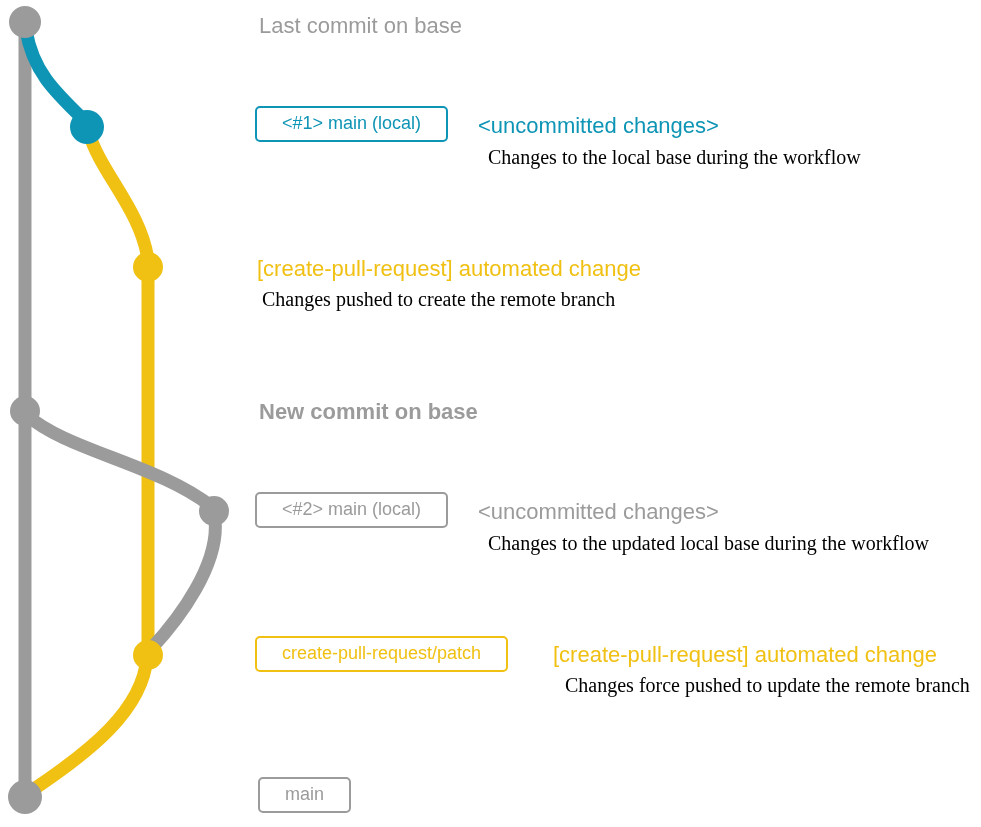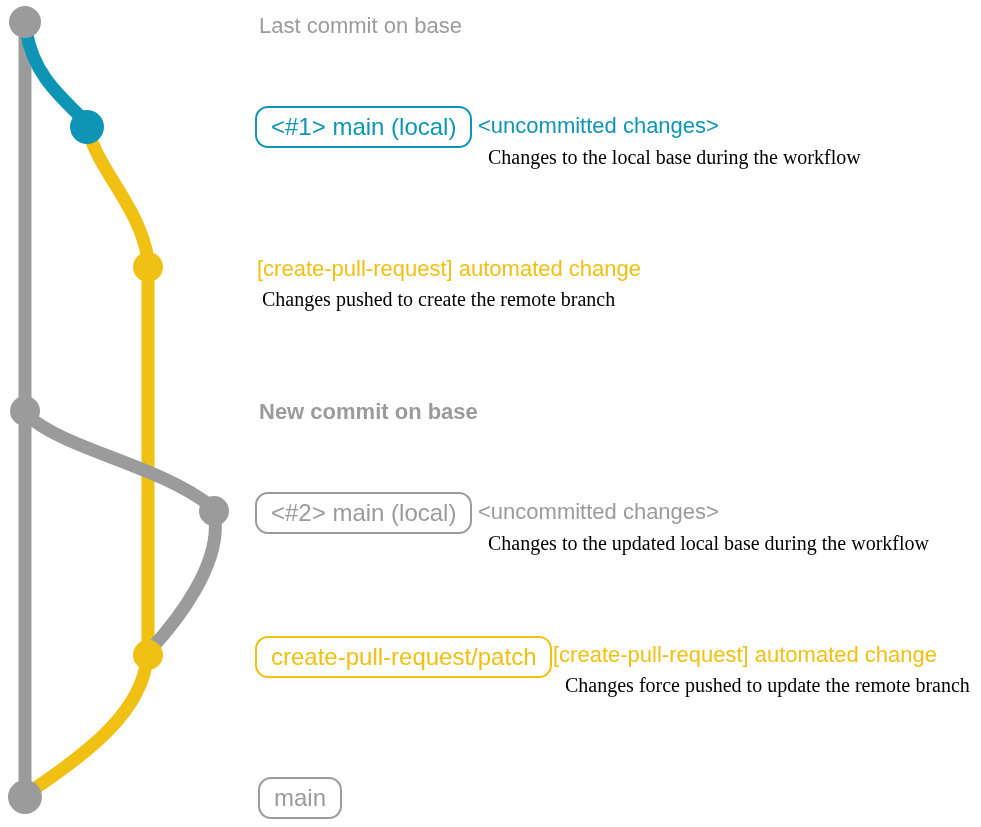--- a/index.html
+++ b/index.html
@@ -34,23 +34,23 @@
     line-height: 1.15;
     white-space: nowrap;
   }
   .note.gray { color: var(--gray); }
   .note.teal { color: var(--teal); }
   .note.yellow { color: var(--yellow); text-align: right; }
 
   .badge {
     position: absolute;
     border: 2px solid;
-    border-radius: 13px;
-    padding: 6px 14px;
-    font-size: 24px;
+    border-radius: 5px;
+    padding: 6px 25px;
+    font-size: 18px;
     line-height: 1.1;
     white-space: nowrap;
     background: var(--background);
   }
   .badge.teal { color: var(--teal); border-color: var(--teal); }
   .badge.gray { color: var(--gray); border-color: var(--gray); }
   .badge.yellow { color: var(--yellow); border-color: var(--yellow); }
 
   .desc {
     position: absolute;

